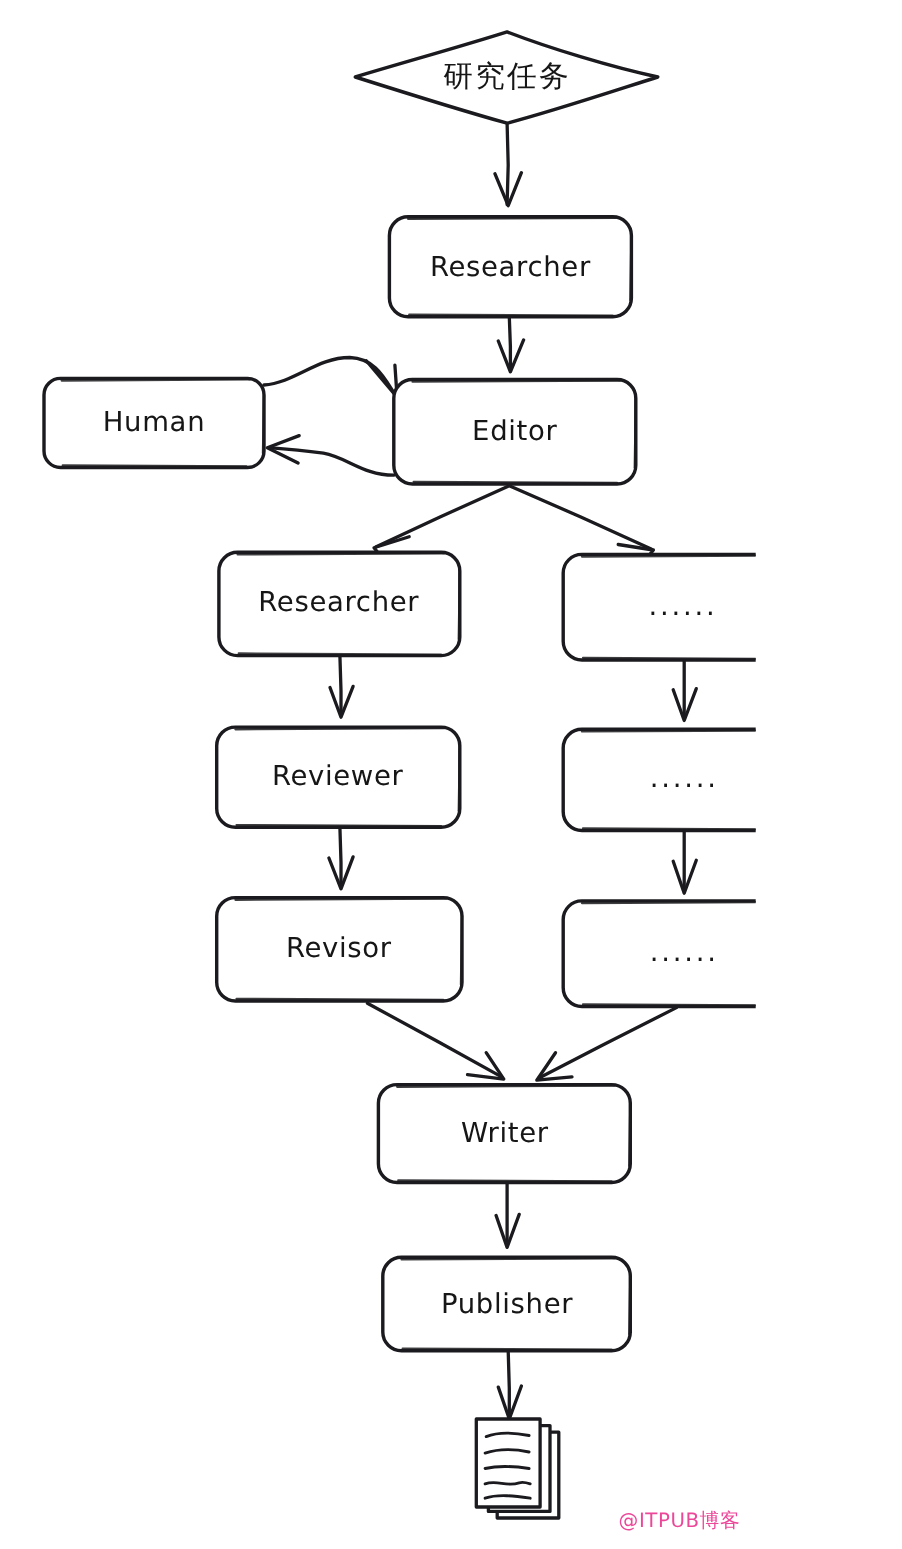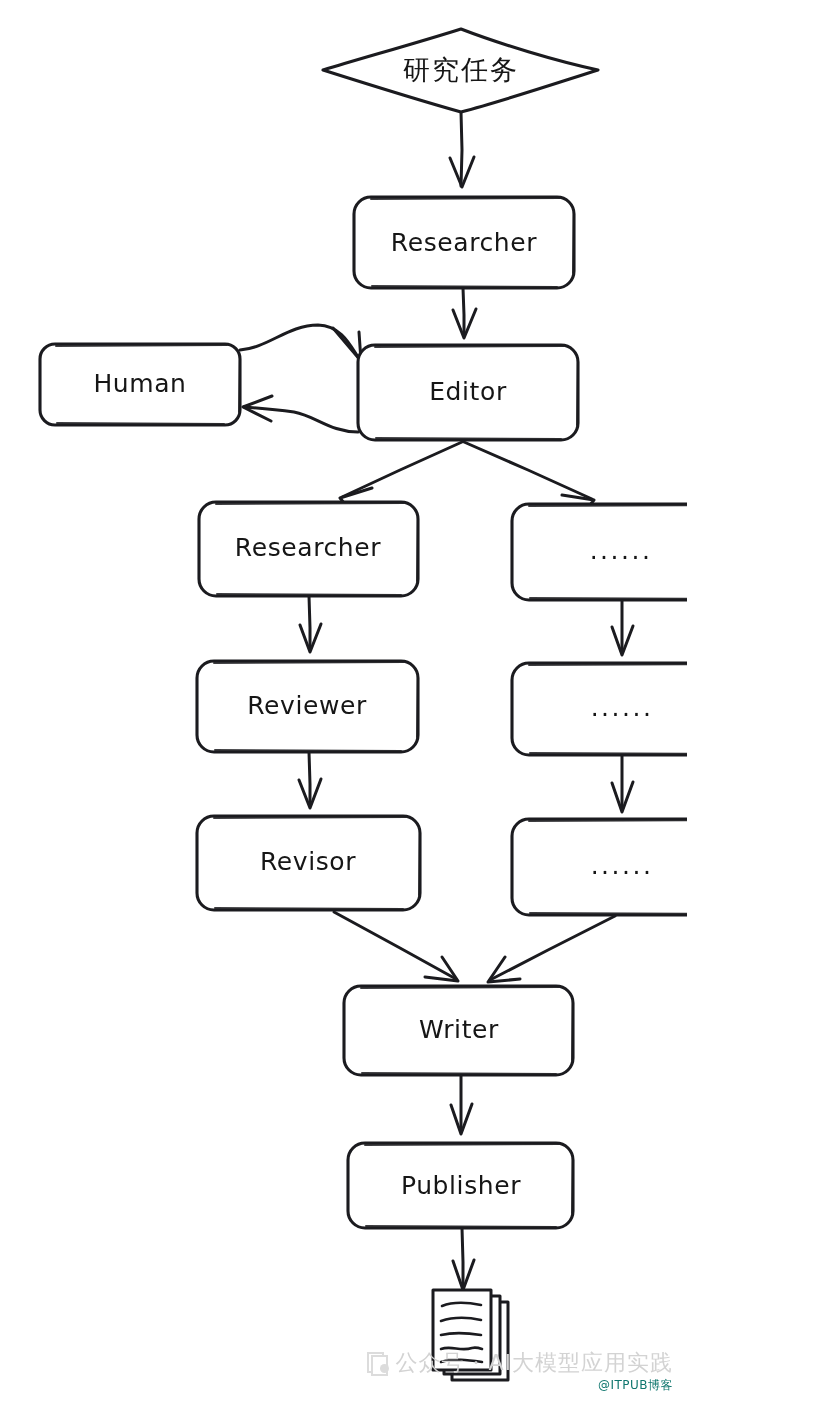--- a/index.html
+++ b/index.html
@@ -94,22 +94,22 @@
   .watermark-main {
     font-family: "DejaVu Sans", sans-serif;
     font-size: 22px;
     color: #d3d3d3;
     letter-spacing: 1px;
     line-height: 1.1;
     white-space: nowrap;
   }
   .watermark-sub {
     font-family: "DejaVu Sans", sans-serif;
-    font-size: 12px;
-    color: #0f766e;
+    font-size: 18px;
+    color: #ec4899;
     letter-spacing: 0.5px;
     margin-top: 2px;
     white-space: nowrap;
   }
   .wm-logo {
     display: inline-block;
     position: relative;
     width: 22px;
     height: 22px;
     vertical-align: -4px;
@@ -284,21 +284,16 @@
         <path class="doc-line" d="M441,1321 C453,1317 467,1317 481,1320"></path>
         <path class="doc-line" d="M441,1335 C454,1332 468,1333 481,1335"></path>
         <path class="doc-line" d="M441,1349 C452,1345 460,1352 472,1348 C476,1347 479,1348 482,1349"></path>
         <path class="doc-line" d="M441,1362 C453,1358 468,1360 482,1362"></path>
       </g>
     </g>
 
   </svg>
 
   <div class="watermark">
-    <div class="watermark-main">
-      <span class="wm-logo">
-        <span></span><span></span><span></span>
-      </span><span>公众号 · AI大模型应用实践</span>
-    </div>
     <div class="watermark-sub">@ITPUB博客</div>
   </div>
 
 </div>
 
 </body></html>

